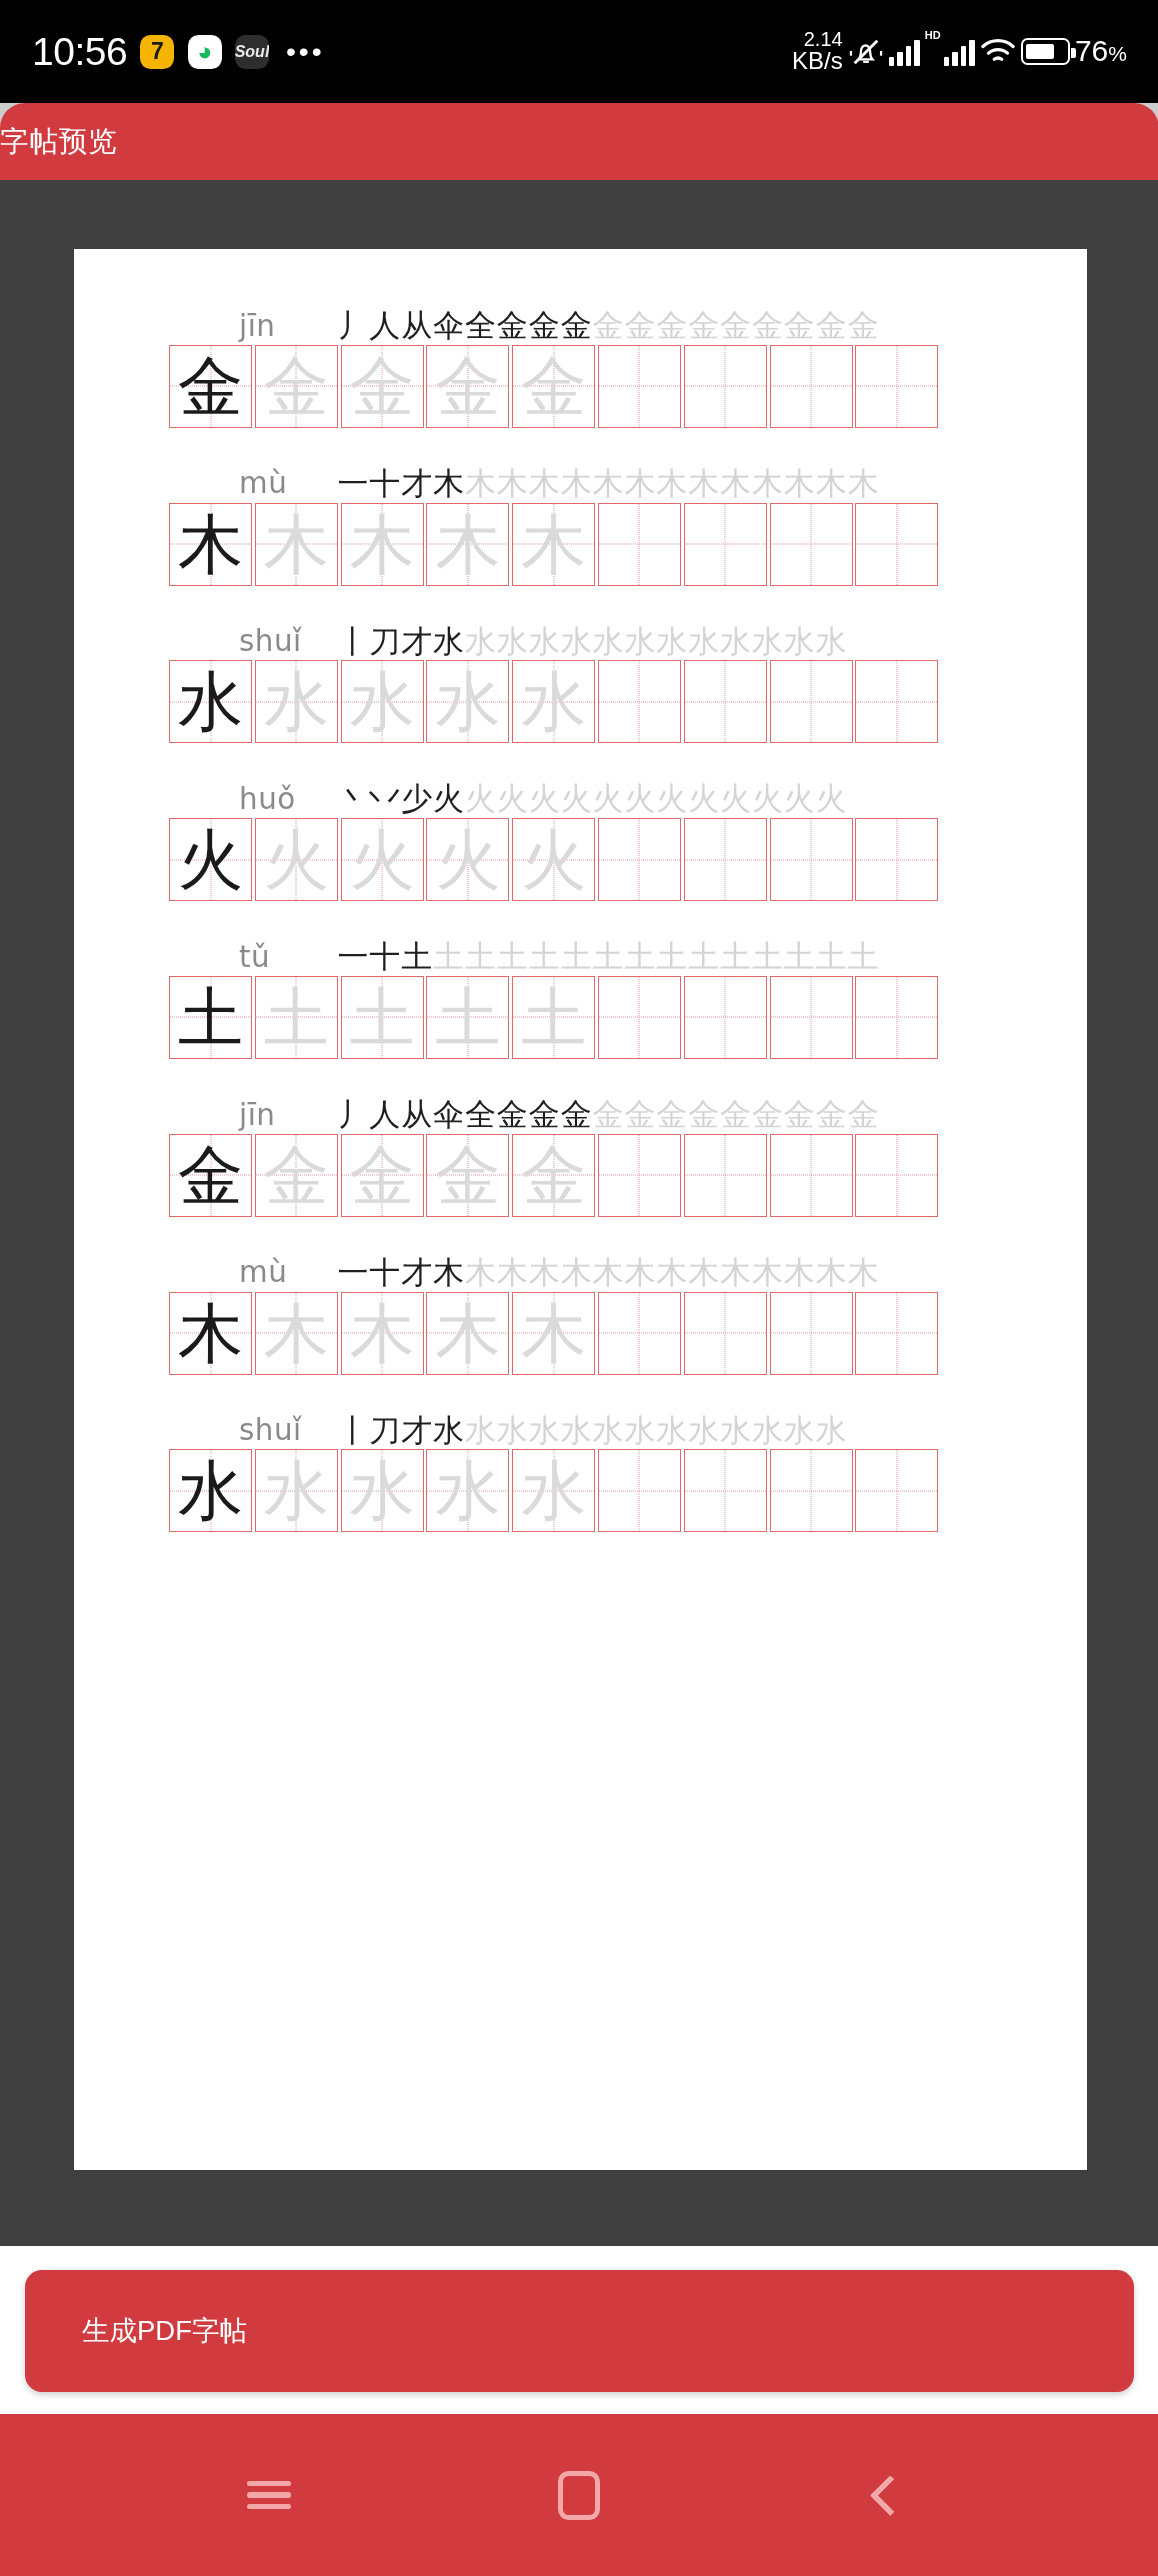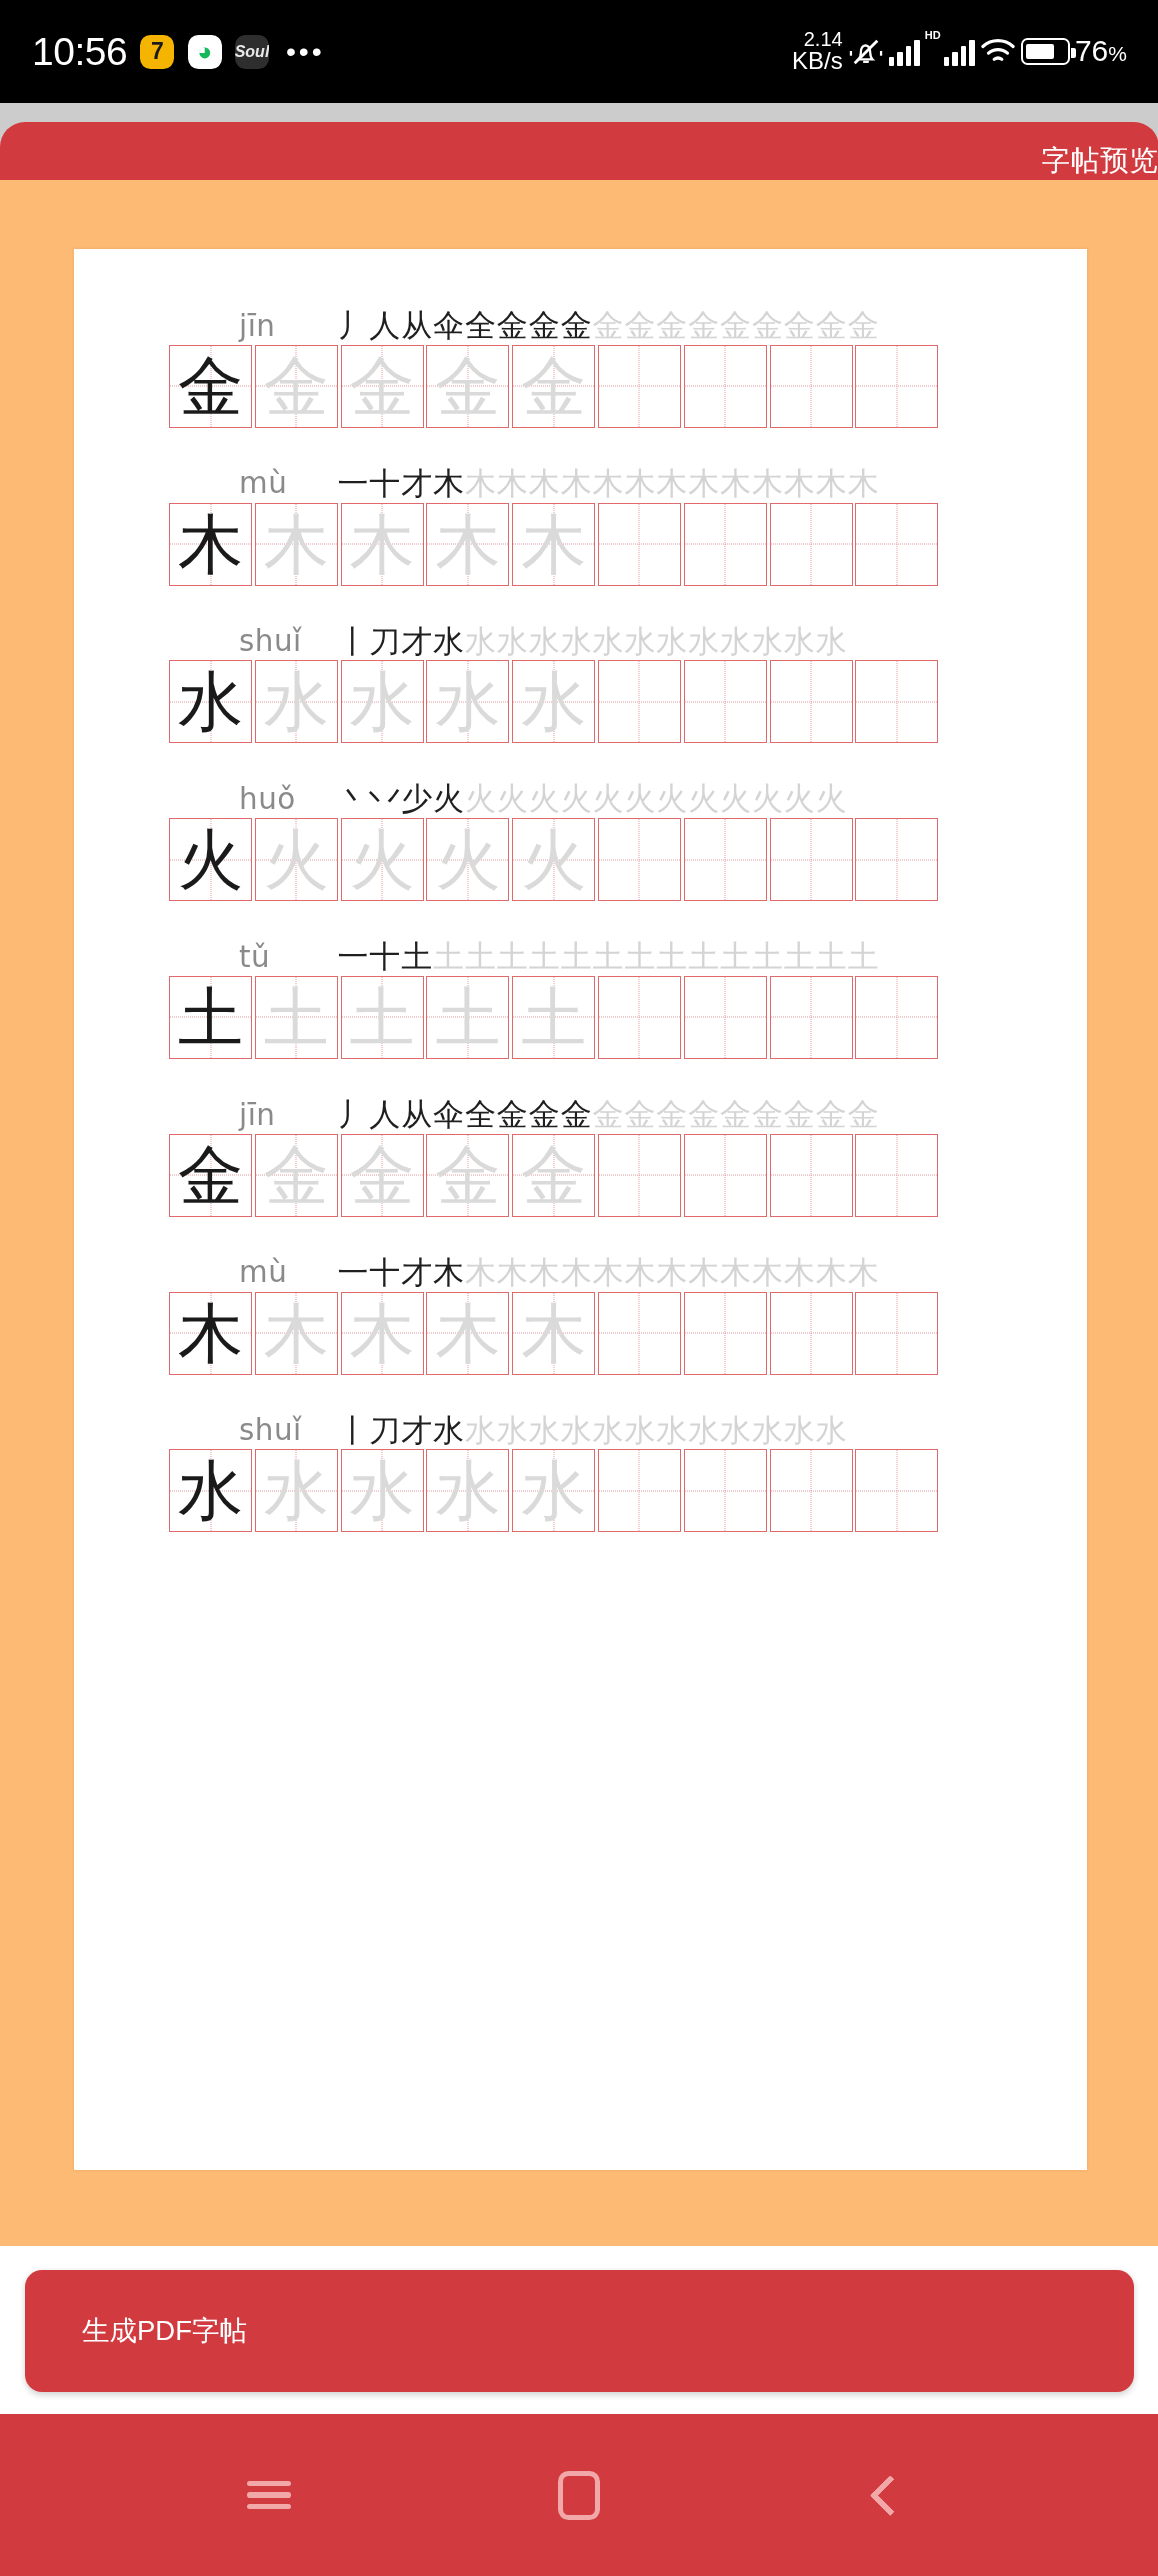--- a/index.html
+++ b/index.html
@@ -43,26 +43,26 @@
   .batt:after{ content:""; position:absolute; right:-7.6px; top:7.6px; width:4.7px; height:10.4px;
                background:#fff; border-radius:0 1.9px 1.9px 0; }
   .batt i { display:block; height:15px; background:#fff; margin-left:2.8px; border-radius:1.9px; }
   .sb-pct { font-size:30px; }
   .sb-pct em { font-style:normal; font-size:21px; }
 
   
   .appbar {
     position:absolute; top:103px; left:0; width:1159px; height:78px;
     background:#D13A3E; border-radius:25px 25px 0 0;
-    display:flex; align-items:center; justify-content:flex-end;margin-top:19px;
+    display:flex; align-items:center; justify-content:flex-start;
   }
   .appbar-title { color:#fff; font-size:28.5px; letter-spacing:0.9px; }
 
   
-  .content { position:absolute; top:180px; left:0; width:1159px; height:2066px; background:#fdba74; }
+  .content { position:absolute; top:180px; left:0; width:1159px; height:2066px; background:#404040; }
   .paper {
     position:absolute; left:74px; top:69px; width:1013px; height:1921px;
     background:#ffffff; box-shadow:0 0 2.8px rgba(0,0,0,.10);
   }
   .rows { position:absolute; left:95px; top:52px; width:845px; }
 
   .row { margin-bottom:31px; }
   .row-head { display:flex; align-items:flex-end; height:40px; padding-left:70px; }
   .pinyin {
     color:#8a8a8a; font-size:29.4px; line-height:1; min-width:87px;

